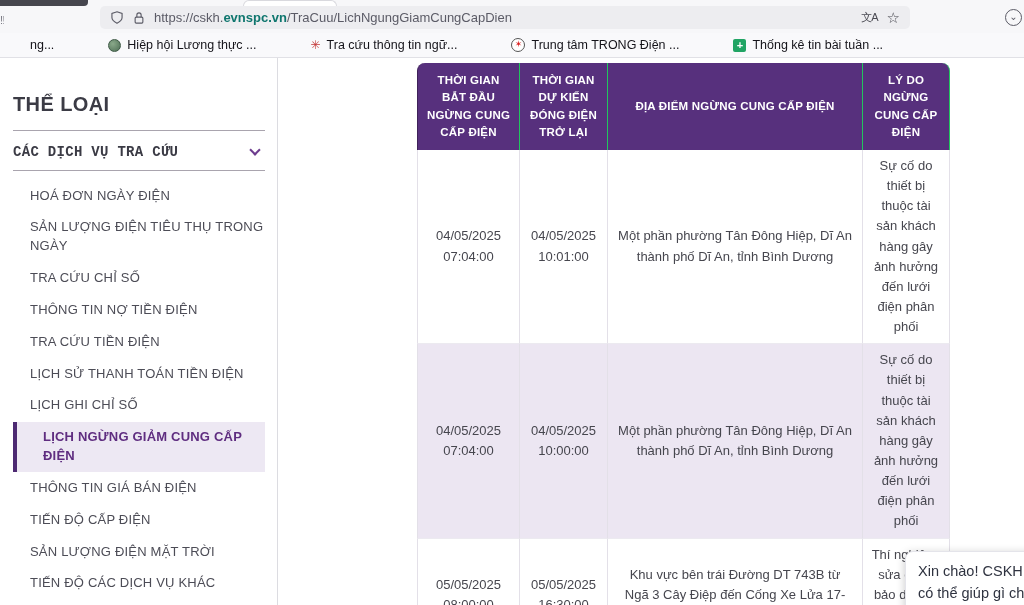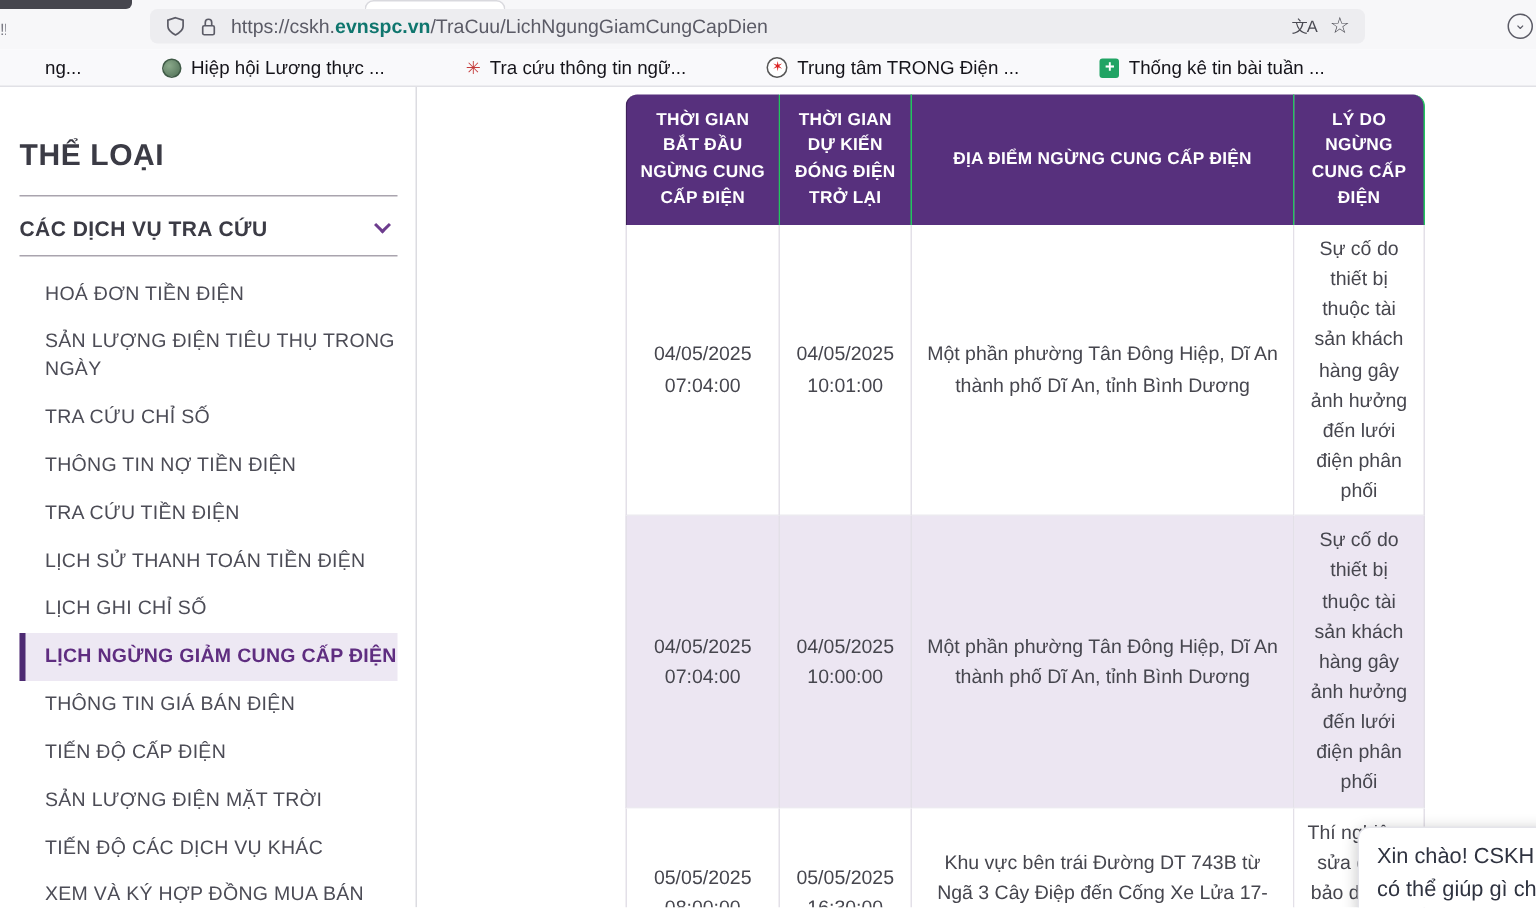--- a/index.html
+++ b/index.html
@@ -25,26 +25,26 @@
   .fav-globe { width:13px; height:13px; border-radius:50%; background:radial-gradient(circle at 35% 35%, #8aa98a, #4e6e55); border:1px solid #3f5a46; }
   .fav-ast { color:#c43b3b; font-size:12px; line-height:1; }
   .fav-evn { width:14px; height:14px; border-radius:50%; border:1.4px solid #555; color:#d22; font-size:9px; line-height:11px; text-align:center; background:#fff; }
   .fav-sheet { width:13px; height:13px; background:#21a464; border-radius:2px; color:#fff; font-size:11px; font-weight:bold; line-height:12px; text-align:center; }
 
   
   .side-divider { position:absolute; left:277px; top:58px; width:1px; height:547px; background:#dcdce1; }
   .sidebar { position:absolute; left:13px; top:93px; width:252px; }
   .side-title { font-size:20px; font-weight:bold; color:#3b3b45; letter-spacing:0.4px; }
   .side-hr1 { margin-top:14px; border:none; border-top:1px solid #a9a4ae; }
-  .side-section { margin-top:13px; display:flex; align-items:center; justify-content:space-between; font-size:14px; font-weight:bold; color:#3b3b45; letter-spacing:0.3px; cursor:pointer; }
+  .side-section { margin-top:13px; display:flex; align-items:center; justify-content:space-between; font-size:14px; font-weight:bold; color:#3b3b45; letter-spacing:0.3px; cursor:pointer;font-family:Liberation Mono, monospace; }
   .chev { width:8px; height:8px; border-right:2px solid #6d3c8e; border-bottom:2px solid #6d3c8e; transform:rotate(45deg); margin-right:6px; margin-top:-4px; }
   .side-hr2 { margin-top:10px; border:none; border-top:1px solid #a9a4ae; }
   .side-list { margin-top:9px; }
   .side-item { font-size:13px; color:#4c4c56; letter-spacing:0.2px; padding:6.5px 0 6.5px 17px; line-height:1.45; cursor:pointer; }
-  .side-item.active { background:#ede8f3; color:#5f2d80; font-weight:bold; border-left:4px solid #4d2a72; padding-left:13px; }
+  .side-item.active { background:#ede8f3; color:#5f2d80; font-weight:bold; border-left:4px solid #4d2a72; padding-left:26px; }
 
   
   .outage-table { position:absolute; left:417px; top:63px; width:533px; border-collapse:separate; border-spacing:0; table-layout:fixed; }
   .outage-table th { background:#57307d; color:#fff; font-size:11.5px; font-weight:bold; line-height:1.5; letter-spacing:0.2px; padding:6px 8px; text-align:center; border-right:1px solid #22c55e; vertical-align:middle; height:87px; }
   .outage-table th:first-child { border-radius:8px 0 0 0; border-left:1px solid #3e2159; }
   .outage-table th:last-child { border-radius:0 8px 0 0; }
   .outage-table td { background:#fff; color:#46464e; font-size:13px; line-height:1.55; text-align:center; vertical-align:middle; padding:6px 8px; border-right:1px solid #e3e0e8; border-bottom:1px solid #eceaf0; }
   .outage-table td:first-child { border-left:1px solid #e3e0e8; }
   .outage-table tr.alt td { background:#ece6f2; }
   .outage-table tr.r1 { height:128px; } .outage-table tr.r2 { height:127px; }
@@ -102,21 +102,21 @@
   <div class="side-divider"></div>
   <div class="sidebar">
     <div class="side-title">THỂ LOẠI</div>
     <hr class="side-hr1">
     <div class="side-section">
       <span>CÁC DỊCH VỤ TRA CỨU</span>
       <span class="chev"></span>
     </div>
     <hr class="side-hr2">
     <div class="side-list">
-      <div class="side-item">HOÁ ĐƠN TIỀN ĐIỆN</div>
+      <div class="side-item">HOÁ ĐƠN NGÀY ĐIỆN</div>
       <div class="side-item">SẢN LƯỢNG ĐIỆN TIÊU THỤ TRONG NGÀY</div>
       <div class="side-item">TRA CỨU CHỈ SỐ</div>
       <div class="side-item">THÔNG TIN NỢ TIỀN ĐIỆN</div>
       <div class="side-item">TRA CỨU TIỀN ĐIỆN</div>
       <div class="side-item">LỊCH SỬ THANH TOÁN TIỀN ĐIỆN</div>
       <div class="side-item">LỊCH GHI CHỈ SỐ</div>
       <div class="side-item active">LỊCH NGỪNG GIẢM CUNG CẤP ĐIỆN</div>
       <div class="side-item">THÔNG TIN GIÁ BÁN ĐIỆN</div>
       <div class="side-item">TIẾN ĐỘ CẤP ĐIỆN</div>
       <div class="side-item">SẢN LƯỢNG ĐIỆN MẶT TRỜI</div>

